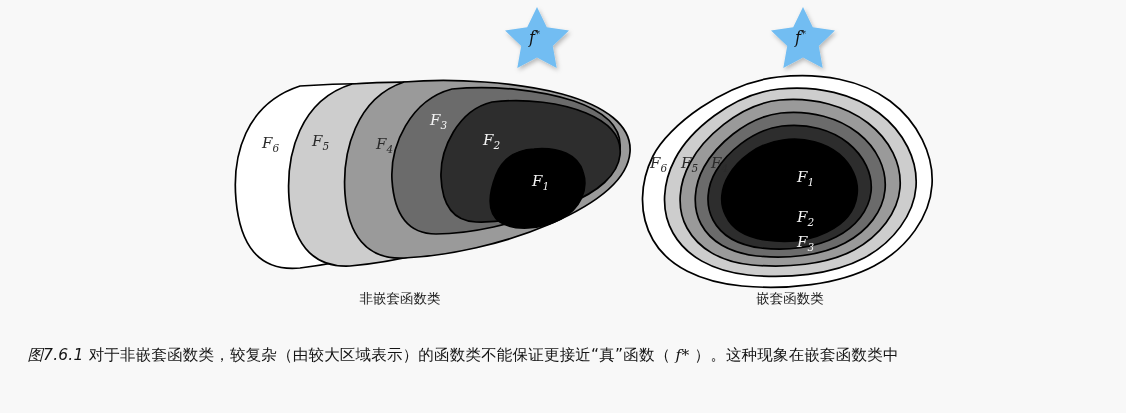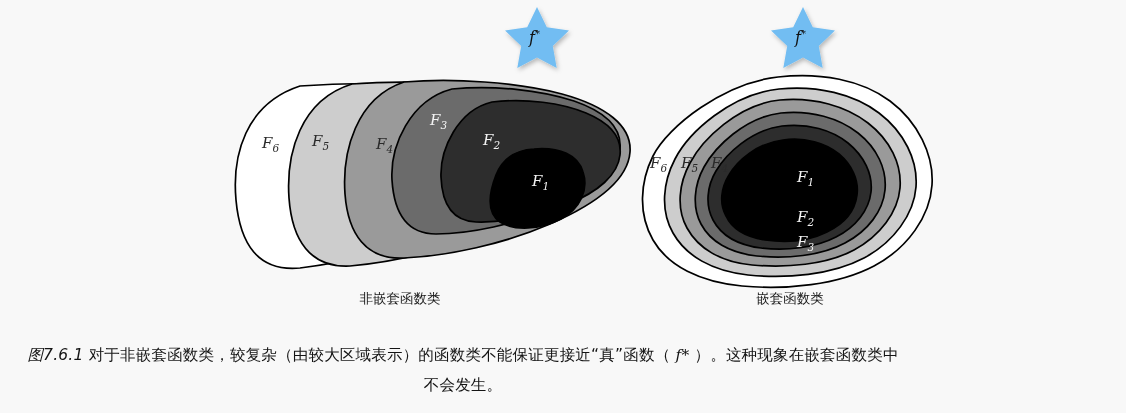--- a/index.html
+++ b/index.html
@@ -267,14 +267,13 @@
         <tspan>f</tspan><tspan class="star-sup" dy="-6">*</tspan>
       </text>
 
       <text class="panel-caption" x="790" y="303">嵌套函数类</text>
     </g>
   </svg>
 </div>
 
 <div id="caption">
   <div><span class="fig-num">图7.6.1</span><span> 对于非嵌套函数类，较复杂（由较大区域表示）的函数类不能保证更接近“真”函数（ </span><span class="fstar">f*</span><span> ）。这种现象在嵌套函数类中</span></div>
-  <div>不会发生。</div>
 </div>
 
 </body></html>

